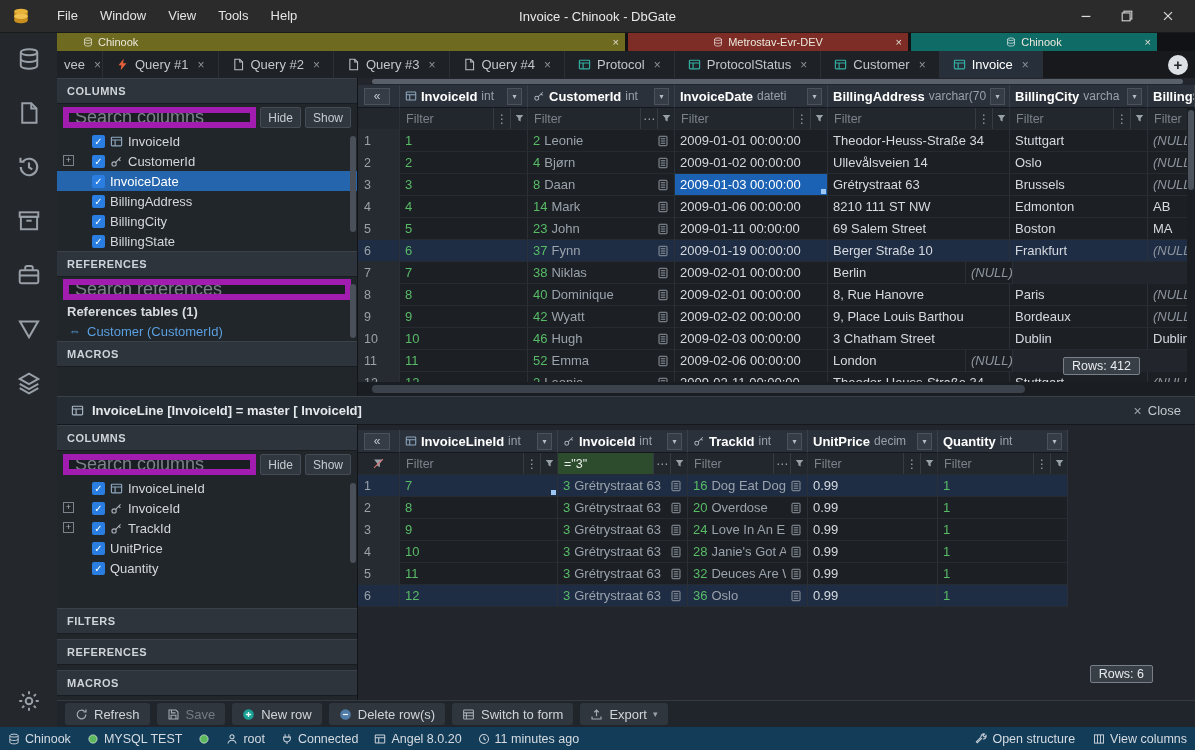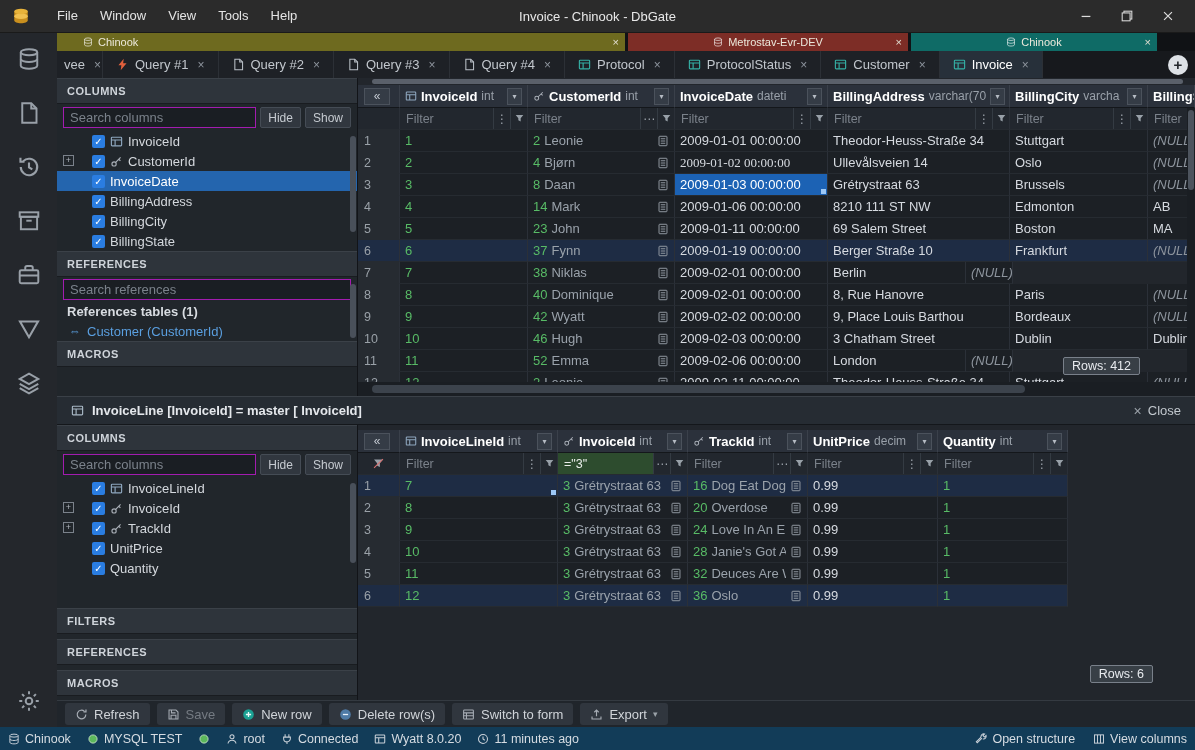--- a/index.html
+++ b/index.html
@@ -30,21 +30,21 @@
 .tab.active{background:#27303a;color:#fff}
 .tab .tx{color:#8d949d;font-size:12px;margin-left:3px}
 .tab.partial{width:46px;overflow:hidden;padding:0 7px}
 .newtab{margin-left:auto;margin-right:7px;align-self:center;width:20px;height:20px;border-radius:50%;background:#dde1e6;color:#23272c;font-size:15px;font-weight:bold;display:flex;align-items:center;justify-content:center;flex-shrink:0}
 
 .topsec{height:318px;display:flex;flex-shrink:0;background:#22262c}
 .botsec{height:275px;display:flex;flex-shrink:0;background:#22262c}
 .sidepanel{width:301px;flex-shrink:0;background:#21262b;border-right:1px solid #121418;display:flex;flex-direction:column;position:relative;overflow:hidden}
 .sechead{height:26px;background:#2e343b;border-top:1px solid #3b4148;border-bottom:1px solid #191c20;display:flex;align-items:center;padding-left:10px;font-size:11px;font-weight:bold;letter-spacing:.5px;color:#cfd4da;flex-shrink:0}
 .searchrow{display:flex;align-items:center;gap:4px;padding:3px 6px;flex-shrink:0;height:27px}
-.searchinput{flex:1;height:21px;background:#1a1e23;border:1px solid #a21caf;color:#7b828b;font-size:13px;display:flex;align-items:center;padding-left:6px;white-space:nowrap;overflow:hidden}
+.searchinput{flex:1;height:21px;background:#1a1e23;border:6px solid #a21caf;color:#7b828b;font-size:18px;display:flex;align-items:center;padding-left:6px;white-space:nowrap;overflow:hidden}
 .pbtn{height:21px;padding:0 7px;background:#31373f;font-size:12px;color:#c6cbd1;display:flex;align-items:center;border:1px solid #454c55;border-radius:2px}
 .collist{flex-shrink:0}
 .colrow{height:20px;display:flex;align-items:center;position:relative;padding-left:35px;gap:5px;font-size:13px;color:#d4d8dd}
 .colrow.selected{background:#2465ae;color:#fff}
 .expander{position:absolute;left:6px;top:4px;width:11px;height:11px;border:1px solid #7b828b;color:#aeb4bb;font-size:9px;line-height:9px;text-align:center}
 .cb{width:13px;height:13px;background:#2a7de1;border-radius:2px;color:#fff;font-size:10px;line-height:13px;text-align:center;flex-shrink:0}
 .refgroup{font-size:13px;font-weight:bold;color:#d8dce1;padding:3px 10px;height:20px;white-space:nowrap;overflow:hidden}
 .reflink{display:flex;gap:6px;align-items:center;padding-left:12px;height:20px;font-size:13px;color:#5a9fe0;white-space:nowrap}
 .vthumb{position:absolute;right:1px;width:6px;background:#49505a;border-radius:3px}
 
@@ -517,21 +517,21 @@
                 <div class="cell" style="width: 147px;">
                   <span class="green">4</span>
                   <span class="fkname">Bjørn</span>
                   <span class="ic fkdoc" style="height: 12px; width: 12px; color: rgb(147, 154, 162);">
                     <svg viewBox="0 0 16 16" fill="none" stroke="currentColor" stroke-width="1.3">
                       <rect x="2.7" y="1.7" width="10.6" height="12.6" rx="1"></rect>
                       <path d="M5 5h6M5 8h6M5 11h6"></path>
                     </svg>
                   </span>
                 </div>
-                <div class="cell" style="width: 153px; font-family: Liberation Serif, serif;">
+                <div class="cell" style="width: 153px;">
                   <span>2009-01-02 00:00:00</span>
                 </div>
                 <div class="cell" style="width: 182px;">
                   <span>Ullevålsveien 14</span>
                 </div>
                 <div class="cell" style="width: 138px;">
                   <span>Oslo</span>
                 </div>
                 <div class="cell" style="width: 47px;">
                   <span class="nullv">(NULL)</span>
@@ -1307,21 +1307,21 @@
           </span>
           <span>Connected</span>
         </div>
         <div class="sitem">
           <span class="ic" style="height: 12px; width: 12px; color: rgb(200, 208, 216);">
             <svg viewBox="0 0 16 16" fill="none" stroke="currentColor" stroke-width="1.4">
               <rect x="1.7" y="2.7" width="12.6" height="10.6" rx="1"></rect>
               <path d="M1.7 6.2h12.6M6.3 6.2v7.1"></path>
             </svg>
           </span>
-          <span>Wyatt 8.0.20</span>
+          <span>Angel 8.0.20</span>
         </div>
         <div class="sitem">
           <span class="ic" style="height: 12px; width: 12px; color: rgb(200, 208, 216);">
             <svg viewBox="0 0 16 16" fill="none" stroke="currentColor" stroke-width="1.4">
               <circle cx="8" cy="8" r="6"></circle>
               <path d="M8 4.5V8l2.4 1.6"></path>
             </svg>
           </span>
           <span>11 minutes ago</span>
         </div>

